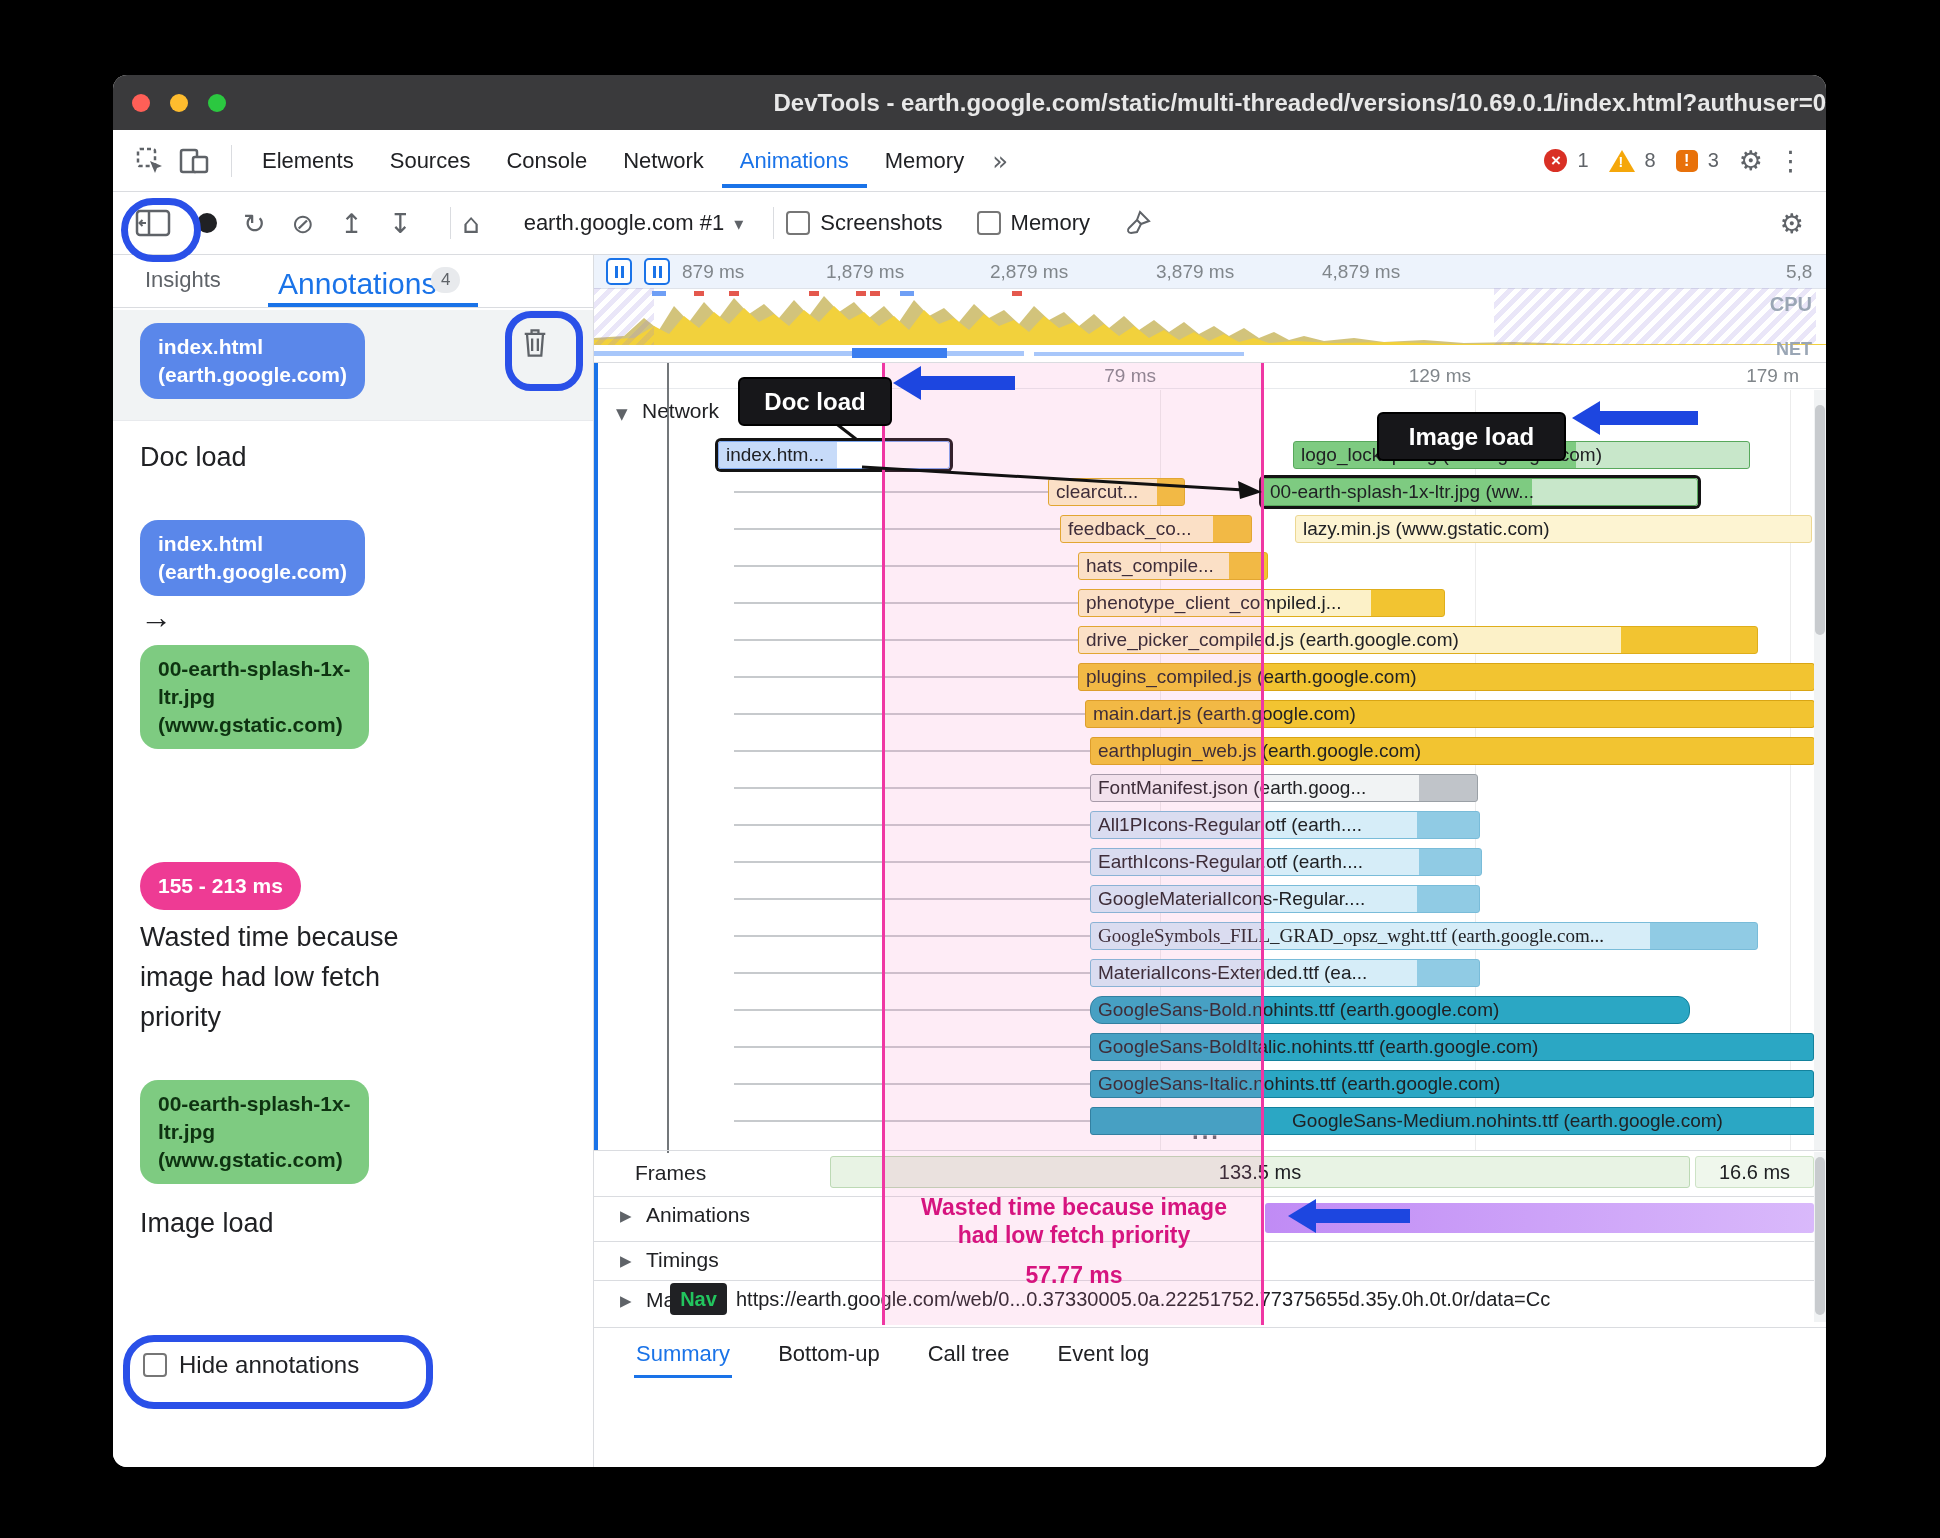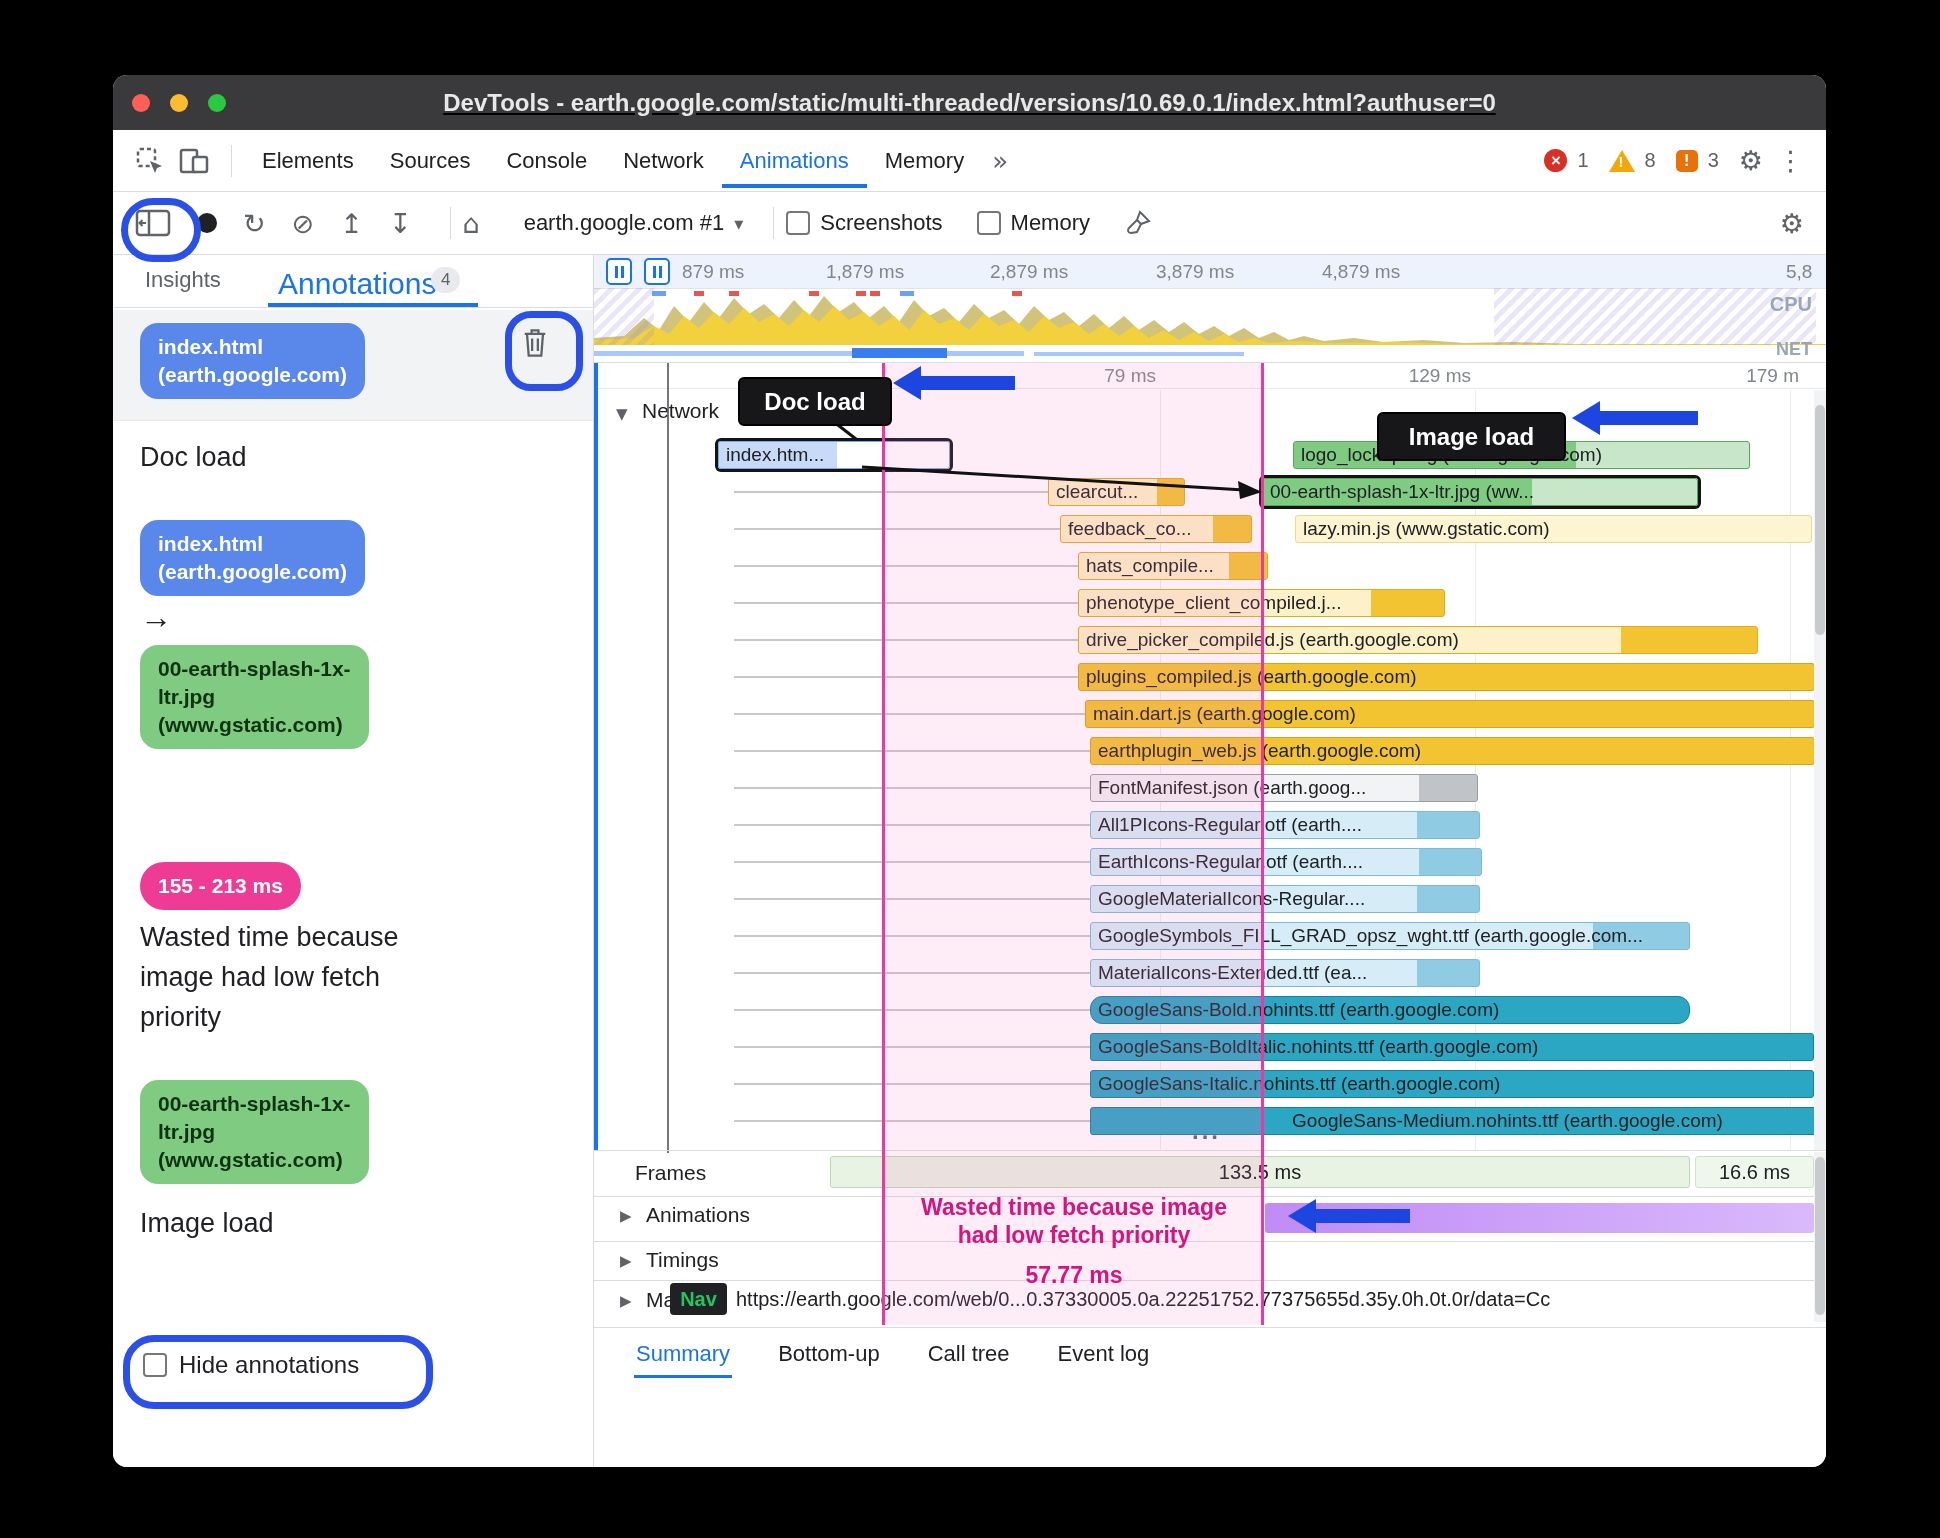--- a/index.html
+++ b/index.html
@@ -1,20 +1,20 @@
 <!DOCTYPE html>
 <html style="--accent: #1a73e8; --ring: #2a50e8; --arrow: #1d46e0; --pill-doc: #5a87ea; --pill-img: #7ecb81; --pill-range: #ee3b94; --wasted-pink: #d6147f;"><head>
 <meta charset="utf-8">
 <style>
   html,body{margin:0;padding:0;background:#000;width:1940px;height:1538px;font-family:"Liberation Sans",sans-serif;-webkit-font-smoothing:antialiased;}
   .ab{position:absolute;}
   .uni{font-family:"DejaVu Sans",sans-serif;}
   .win{position:absolute;left:113px;top:75px;width:1713px;height:1392px;background:#fff;border-radius:14px;overflow:hidden;box-shadow:0 24px 70px rgba(0,0,0,.65);}
   
-  .titlebar{left:0;top:0;width:100%;height:55px;background:#3a3a3c;display:flex;align-items:center;justify-content:center;text-decoration:underline;}
+  .titlebar{left:0;top:0;width:100%;height:55px;background:#3a3a3c;display:flex;align-items:center;justify-content:flex-end;}
   .title{color:#e8e8e8;font-size:24px;font-weight:bold;}
   .light{position:absolute;top:19px;width:18px;height:18px;border-radius:50%;}
   
   .tabrow{left:0;top:55px;width:100%;height:62px;background:#fff;border-bottom:1px solid #dadce0;display:flex;align-items:center;box-sizing:border-box;padding:0 18px;}
   .ticon{width:38px;height:34px;display:flex;align-items:center;justify-content:center;margin-right:6px;}
   .vsep{width:1px;height:32px;background:#dadce0;margin:0 12px;}
   .tab{font-size:22px;color:#202124;padding:14px 18px;white-space:nowrap;}
   .tab.active{color:var(--accent,#1a73e8);box-shadow:inset 0 -4px 0 var(--accent,#1a73e8);}
   .tab.more{color:#5f6368;font-size:26px;padding:8px 10px;}
   .badges{margin-left:auto;display:flex;align-items:center;gap:10px;}
@@ -333,21 +333,21 @@
         </div>
         <div class="whisker" style="left: 140px; top: 606px; width: 356px;"></div>
         <div class="net-bar t-font_light" style="left: 496px; top: 593px; width: 392px;">
           <span class="net-label">EarthIcons-Regular.otf (earth....</span>
         </div>
         <div class="whisker" style="left: 140px; top: 643px; width: 356px;"></div>
         <div class="net-bar t-font_light" style="left: 496px; top: 630px; width: 390px;">
           <span class="net-label">GoogleMaterialIcons-Regular....</span>
         </div>
         <div class="whisker" style="left: 140px; top: 680px; width: 356px;"></div>
-        <div class="net-bar t-font_light" style="left: 496px; top: 667px; width: 600px;">
+        <div class="net-bar t-font_light" style="left: 496px; top: 667px; width: 668px; font-family: Liberation Serif, serif;">
           <span class="net-label">GoogleSymbols_FILL_GRAD_opsz_wght.ttf (earth.google.com...</span>
         </div>
         <div class="whisker" style="left: 140px; top: 717px; width: 356px;"></div>
         <div class="net-bar t-font_light" style="left: 496px; top: 704px; width: 390px;">
           <span class="net-label">MaterialIcons-Extended.ttf (ea...</span>
         </div>
         <div class="whisker" style="left: 140px; top: 754px; width: 356px;"></div>
         <div class="net-bar t-font_solid" style="left: 496px; top: 741px; width: 600px; border-radius: 12px;">
           <span class="net-label">GoogleSans-Bold.nohints.ttf (earth.google.com)</span>
         </div>

